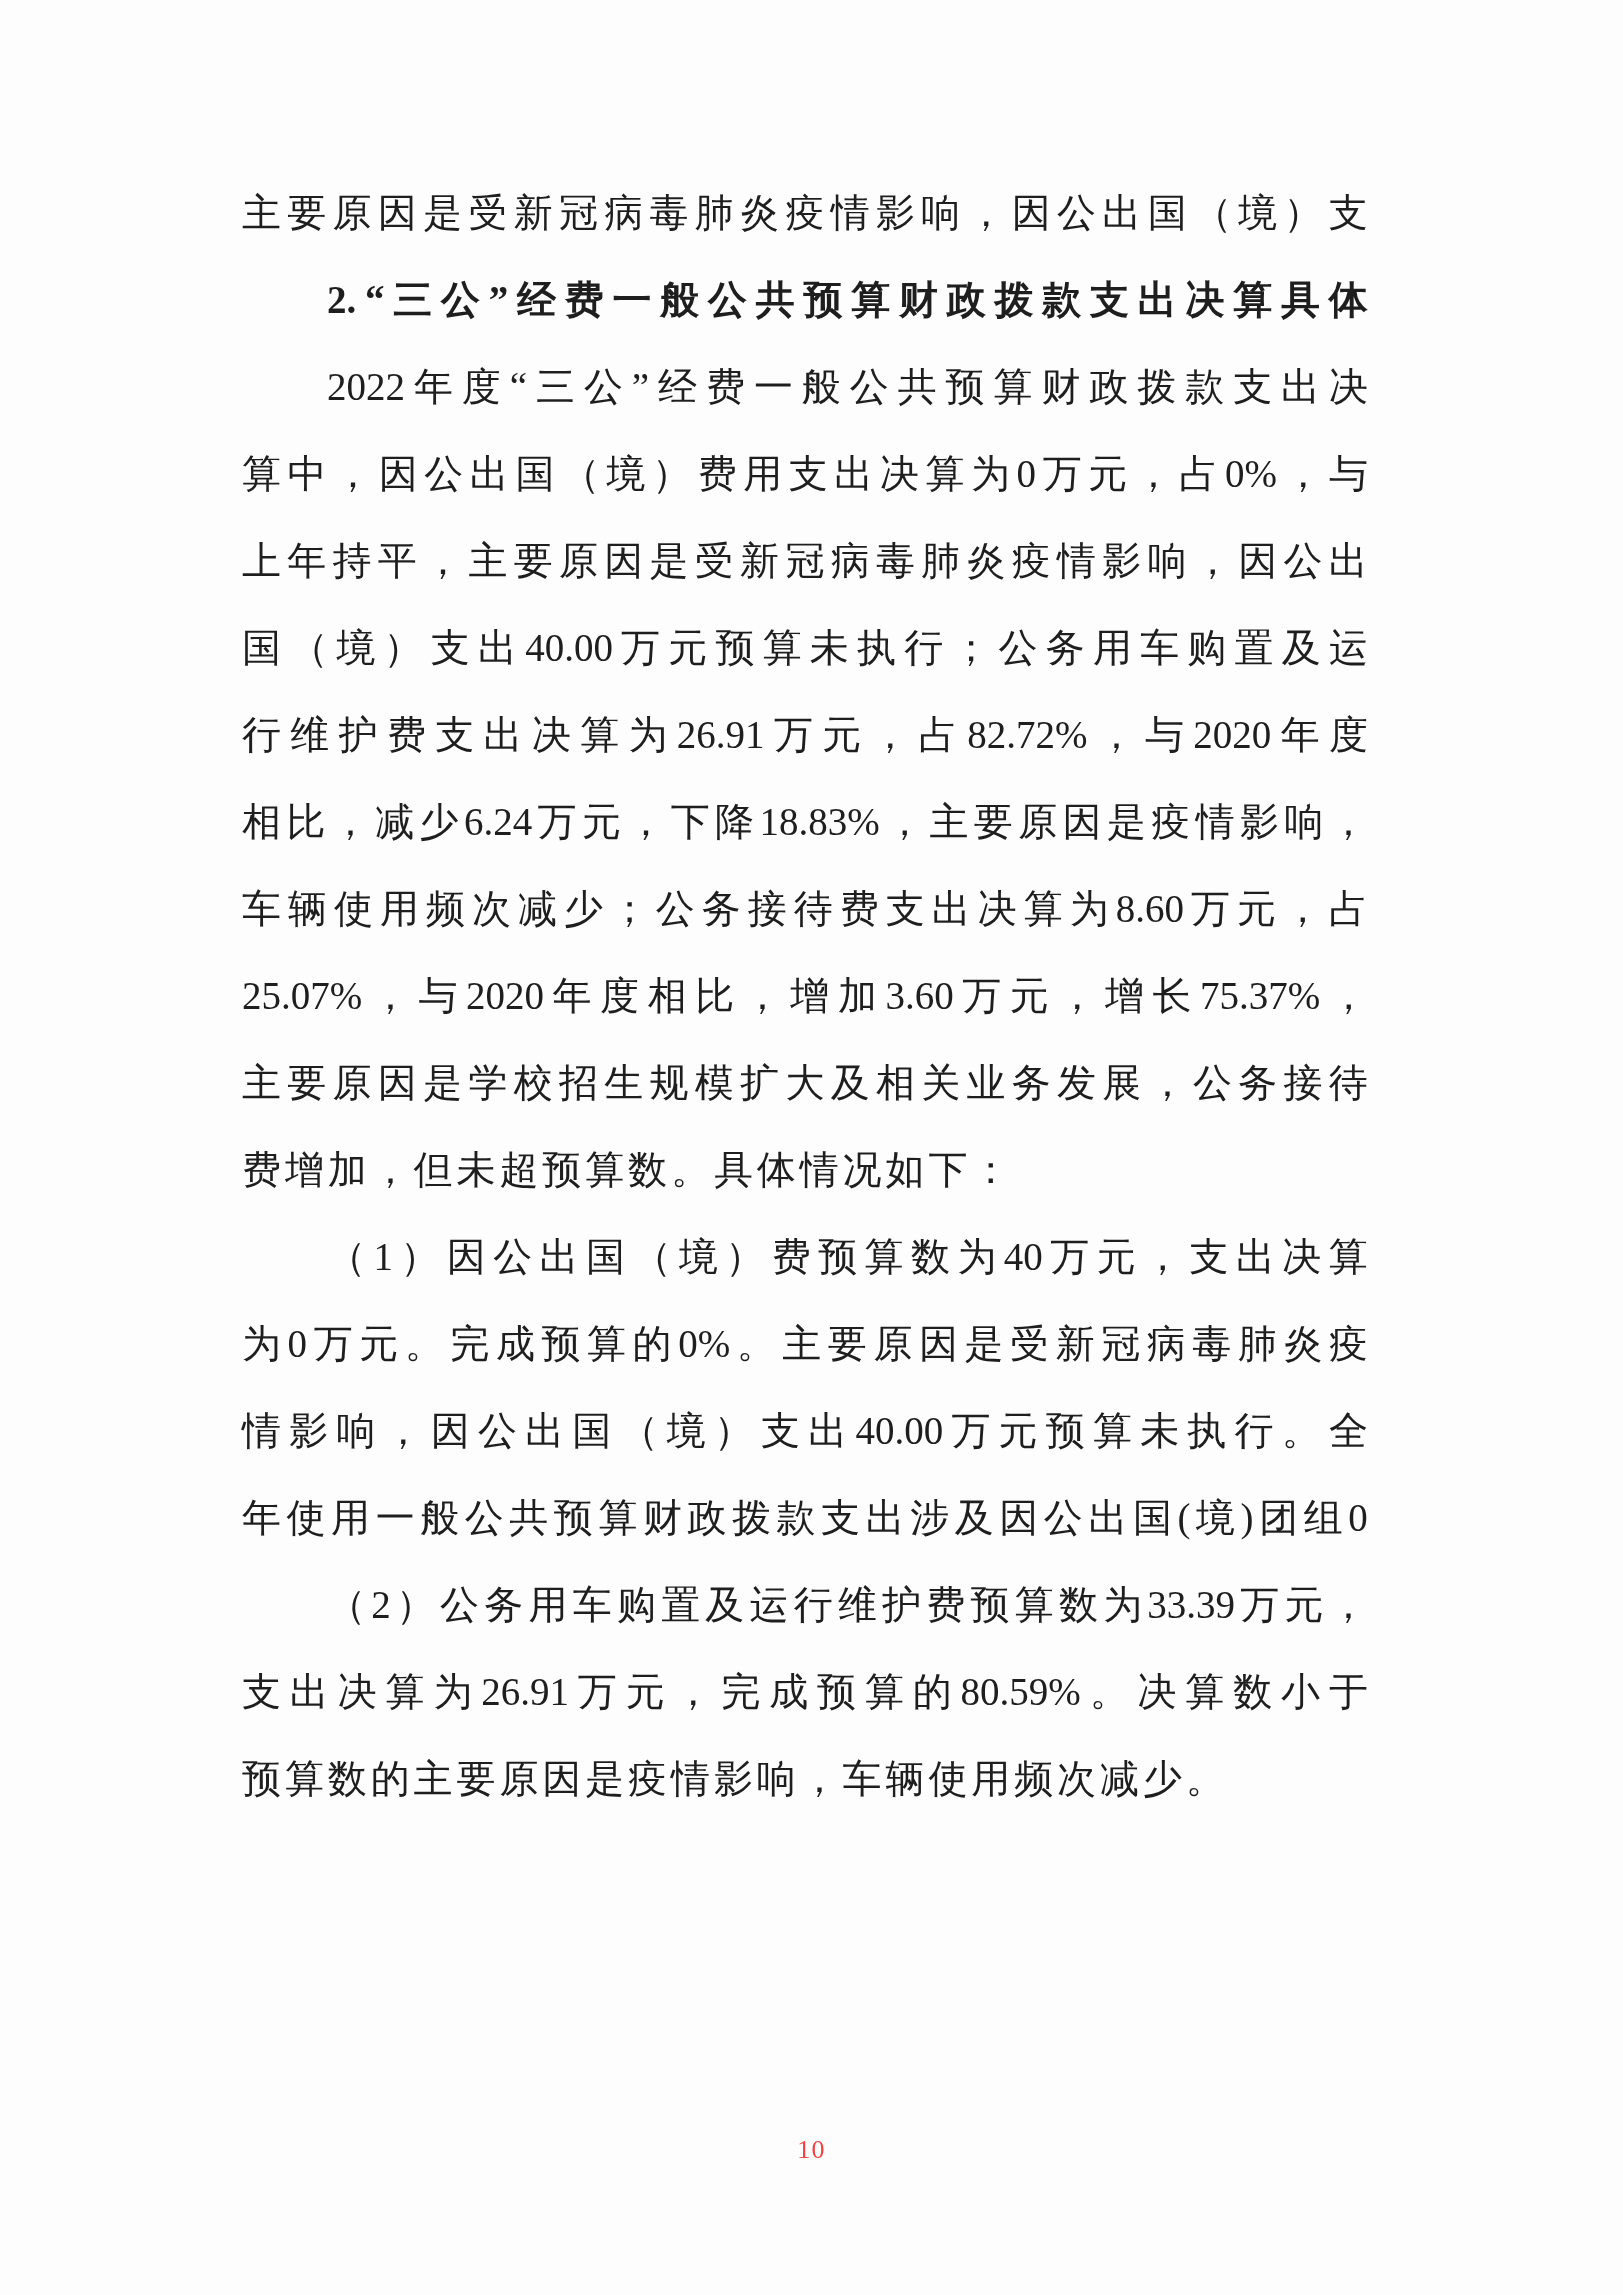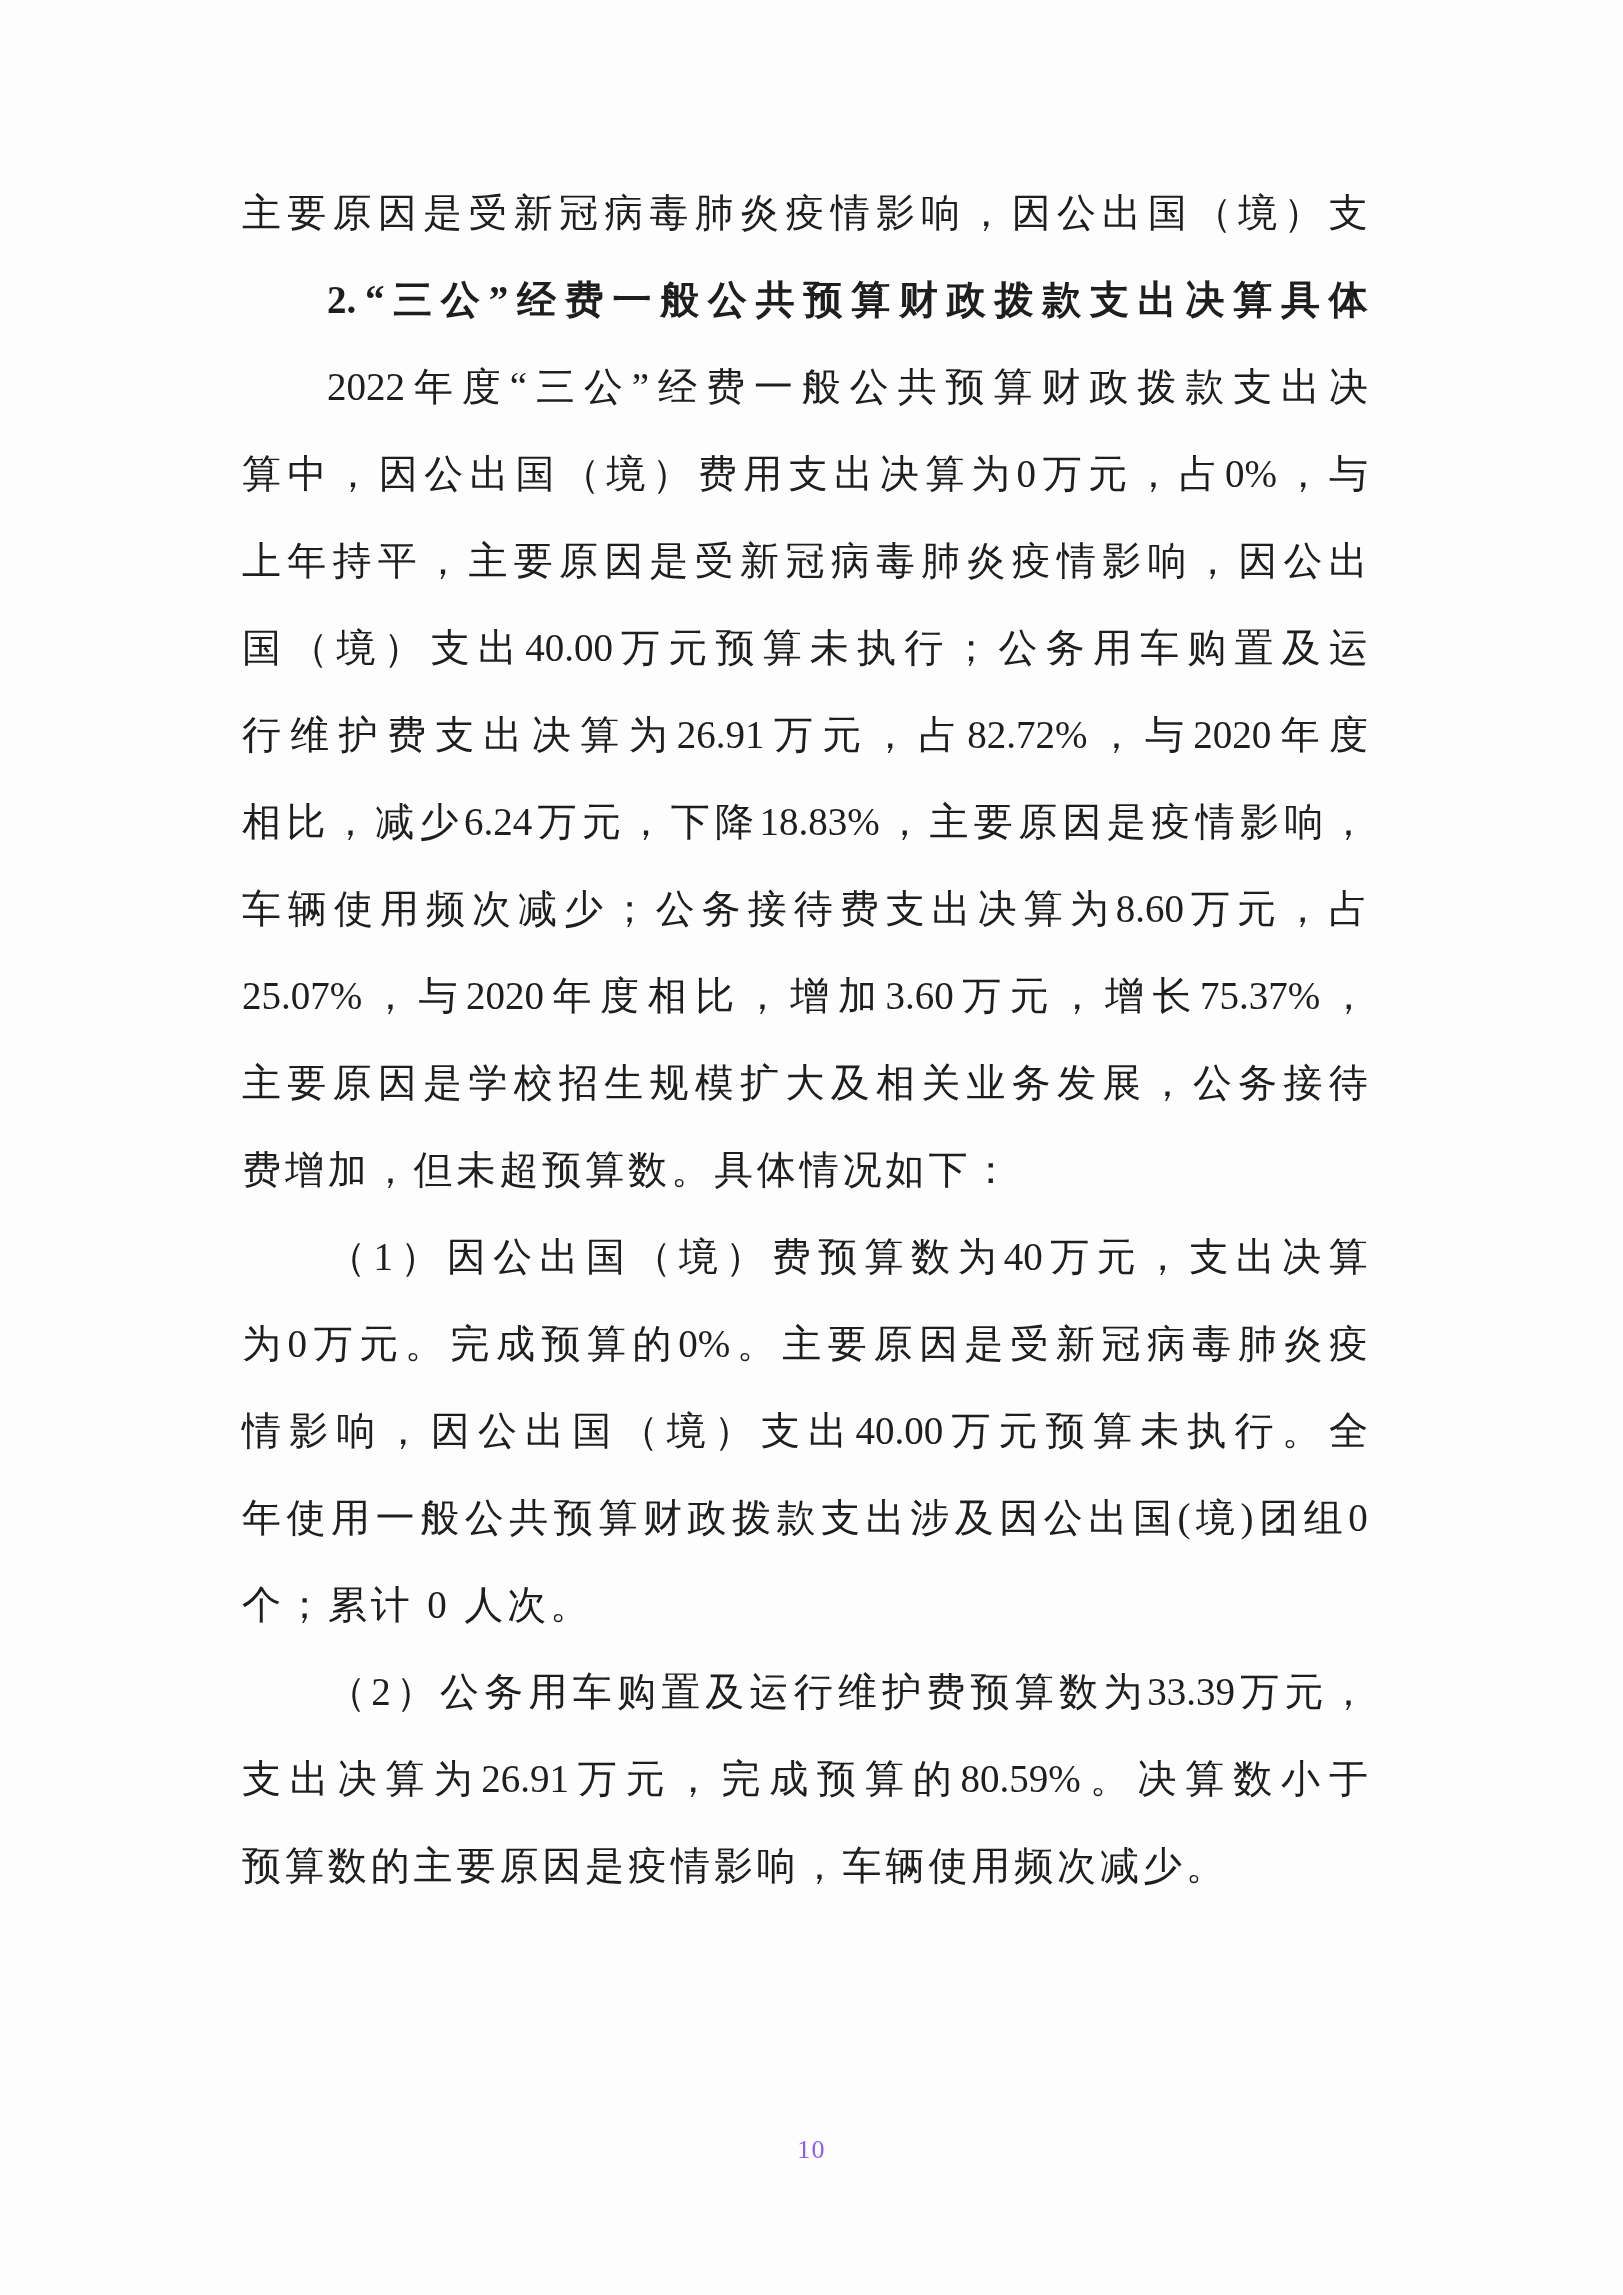--- a/index.html
+++ b/index.html
@@ -42,21 +42,21 @@
   }
   .line.bold { font-weight: 700; }
   .line.indent { padding-left: 85px; }
   .page-number {
     position: absolute;
     left: 0;
     top: 2135px;
     width: 100%;
     text-align: center;
     font-size: 26px;
-    color: #8b5cf6;
+    color: #ef4444;
     letter-spacing: 1.3px;
   }
 </style>
 </head>
 <body>
 
 <div class="page">
   <div class="text-block" id="text-block">
       <div class="line justify">
         <span>主</span>
@@ -434,21 +434,20 @@
         <span>公</span>
         <span>出</span>
         <span>国</span>
         <span>(</span>
         <span>境</span>
         <span>)</span>
         <span>团</span>
         <span>组</span>
         <span>0</span>
       </div>
-      <div class="line plain">个；累计 0 人次。</div>
       <div class="line justify indent">
         <span>（</span>
         <span>2</span>
         <span>）</span>
         <span>公</span>
         <span>务</span>
         <span>用</span>
         <span>车</span>
         <span>购</span>
         <span>置</span>

